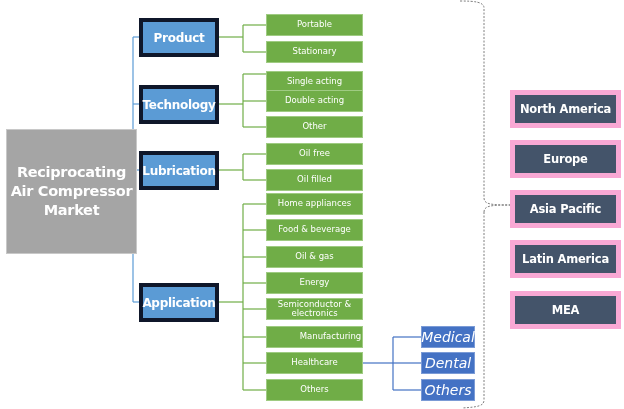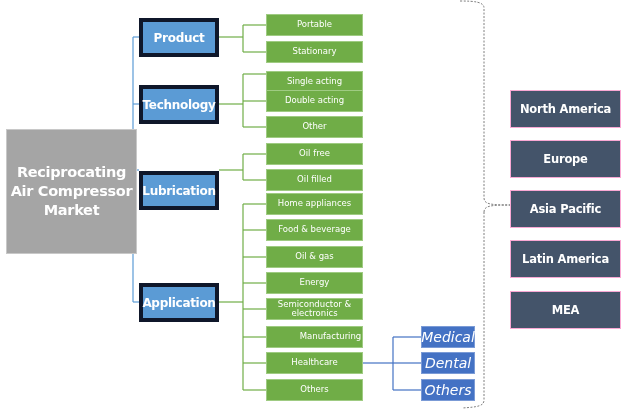--- a/index.html
+++ b/index.html
@@ -2,21 +2,21 @@
 <html><head>
 <meta charset="utf-8">
 <style>
   html, body { margin:0; padding:0; background:#ffffff; }
   body { width:624px; height:409px; position:relative; overflow:hidden; font-family:"DejaVu Sans", sans-serif; }
   .box { position:absolute; display:flex; align-items:center; justify-content:center; text-align:center; box-sizing:border-box; color:#ffffff; }
   .root { left:6px; top:129px; width:131px; height:125px; background:#a5a5a5; border:1px solid #c8c8c8; font-weight:bold; font-size:14.5px; line-height:19px; letter-spacing:-0.3px; white-space:pre-line; }
   .cat { left:139px; width:80px; height:39px; background:#5b9bd5; border:4px solid #0f172a; font-weight:bold; font-size:12px; letter-spacing:-0.3px; }
   .leaf { left:266px; width:97px; height:22px; background:#70ad47; border:1px solid #9fcb82; font-size:8.5px; line-height:9.5px; }
   .sub { left:421px; width:54px; height:22px; background:#4472c4; border:1px solid #7b9bd6; font-size:14px;font-style:italic; }
-  .region { left:510px; width:111px; height:38px; background:#44546a; border:1px solid #f9a8d4; font-weight:bold; font-size:11.5px; letter-spacing:-0.2px; }
+  .region { left:510px; width:111px; height:38px; background:#44546a; border:5px solid #f9a8d4; font-weight:bold; font-size:11.5px; letter-spacing:-0.2px; }
   svg.lines { position:absolute; left:0; top:0; width:624px; height:409px; }
 </style>
 </head>
 <body>
 
 <svg class="lines" viewBox="0 0 624 409">
 
   <g stroke="#5b9bd5" stroke-width="1.2" fill="none">
     <line x1="127" y1="191" x2="133" y2="191"></line>
     <line x1="133" y1="37" x2="133" y2="302"></line>
@@ -65,21 +65,21 @@
 
   <path d="M460,1 C475,1 484,2 484,8 L484,198 C484,204 490,205 510,205 M484,212 C484,206 490,205 510,205 M484,212 L484,400 C484,406 478,407 462,408" stroke="#7f7f7f" stroke-width="1" stroke-dasharray="2,1.5" fill="none"></path>
 </svg>
 
 <div class="box root">Reciprocating
 Air Compressor
 Market</div>
 
 <div class="box cat" style="top:18px;">Product</div>
 <div class="box cat" style="top:85px;">Technology</div>
-<div class="box cat" style="top:151px;margin-top:20px;">Lubrication</div>
+<div class="box cat" style="top:151px;">Lubrication</div>
 <div class="box cat" style="top:283px;">Application</div>
 
 <div class="box leaf" style="top:14px;">Portable</div>
 <div class="box leaf" style="top:41px;">Stationary</div>
 
 <div class="box leaf" style="top:63px;margin-top:8px;">Single acting</div>
 <div class="box leaf" style="top:90px;">Double acting</div>
 <div class="box leaf" style="top:116px;">Other</div>
 
 <div class="box leaf" style="top:143px;">Oil free</div>

